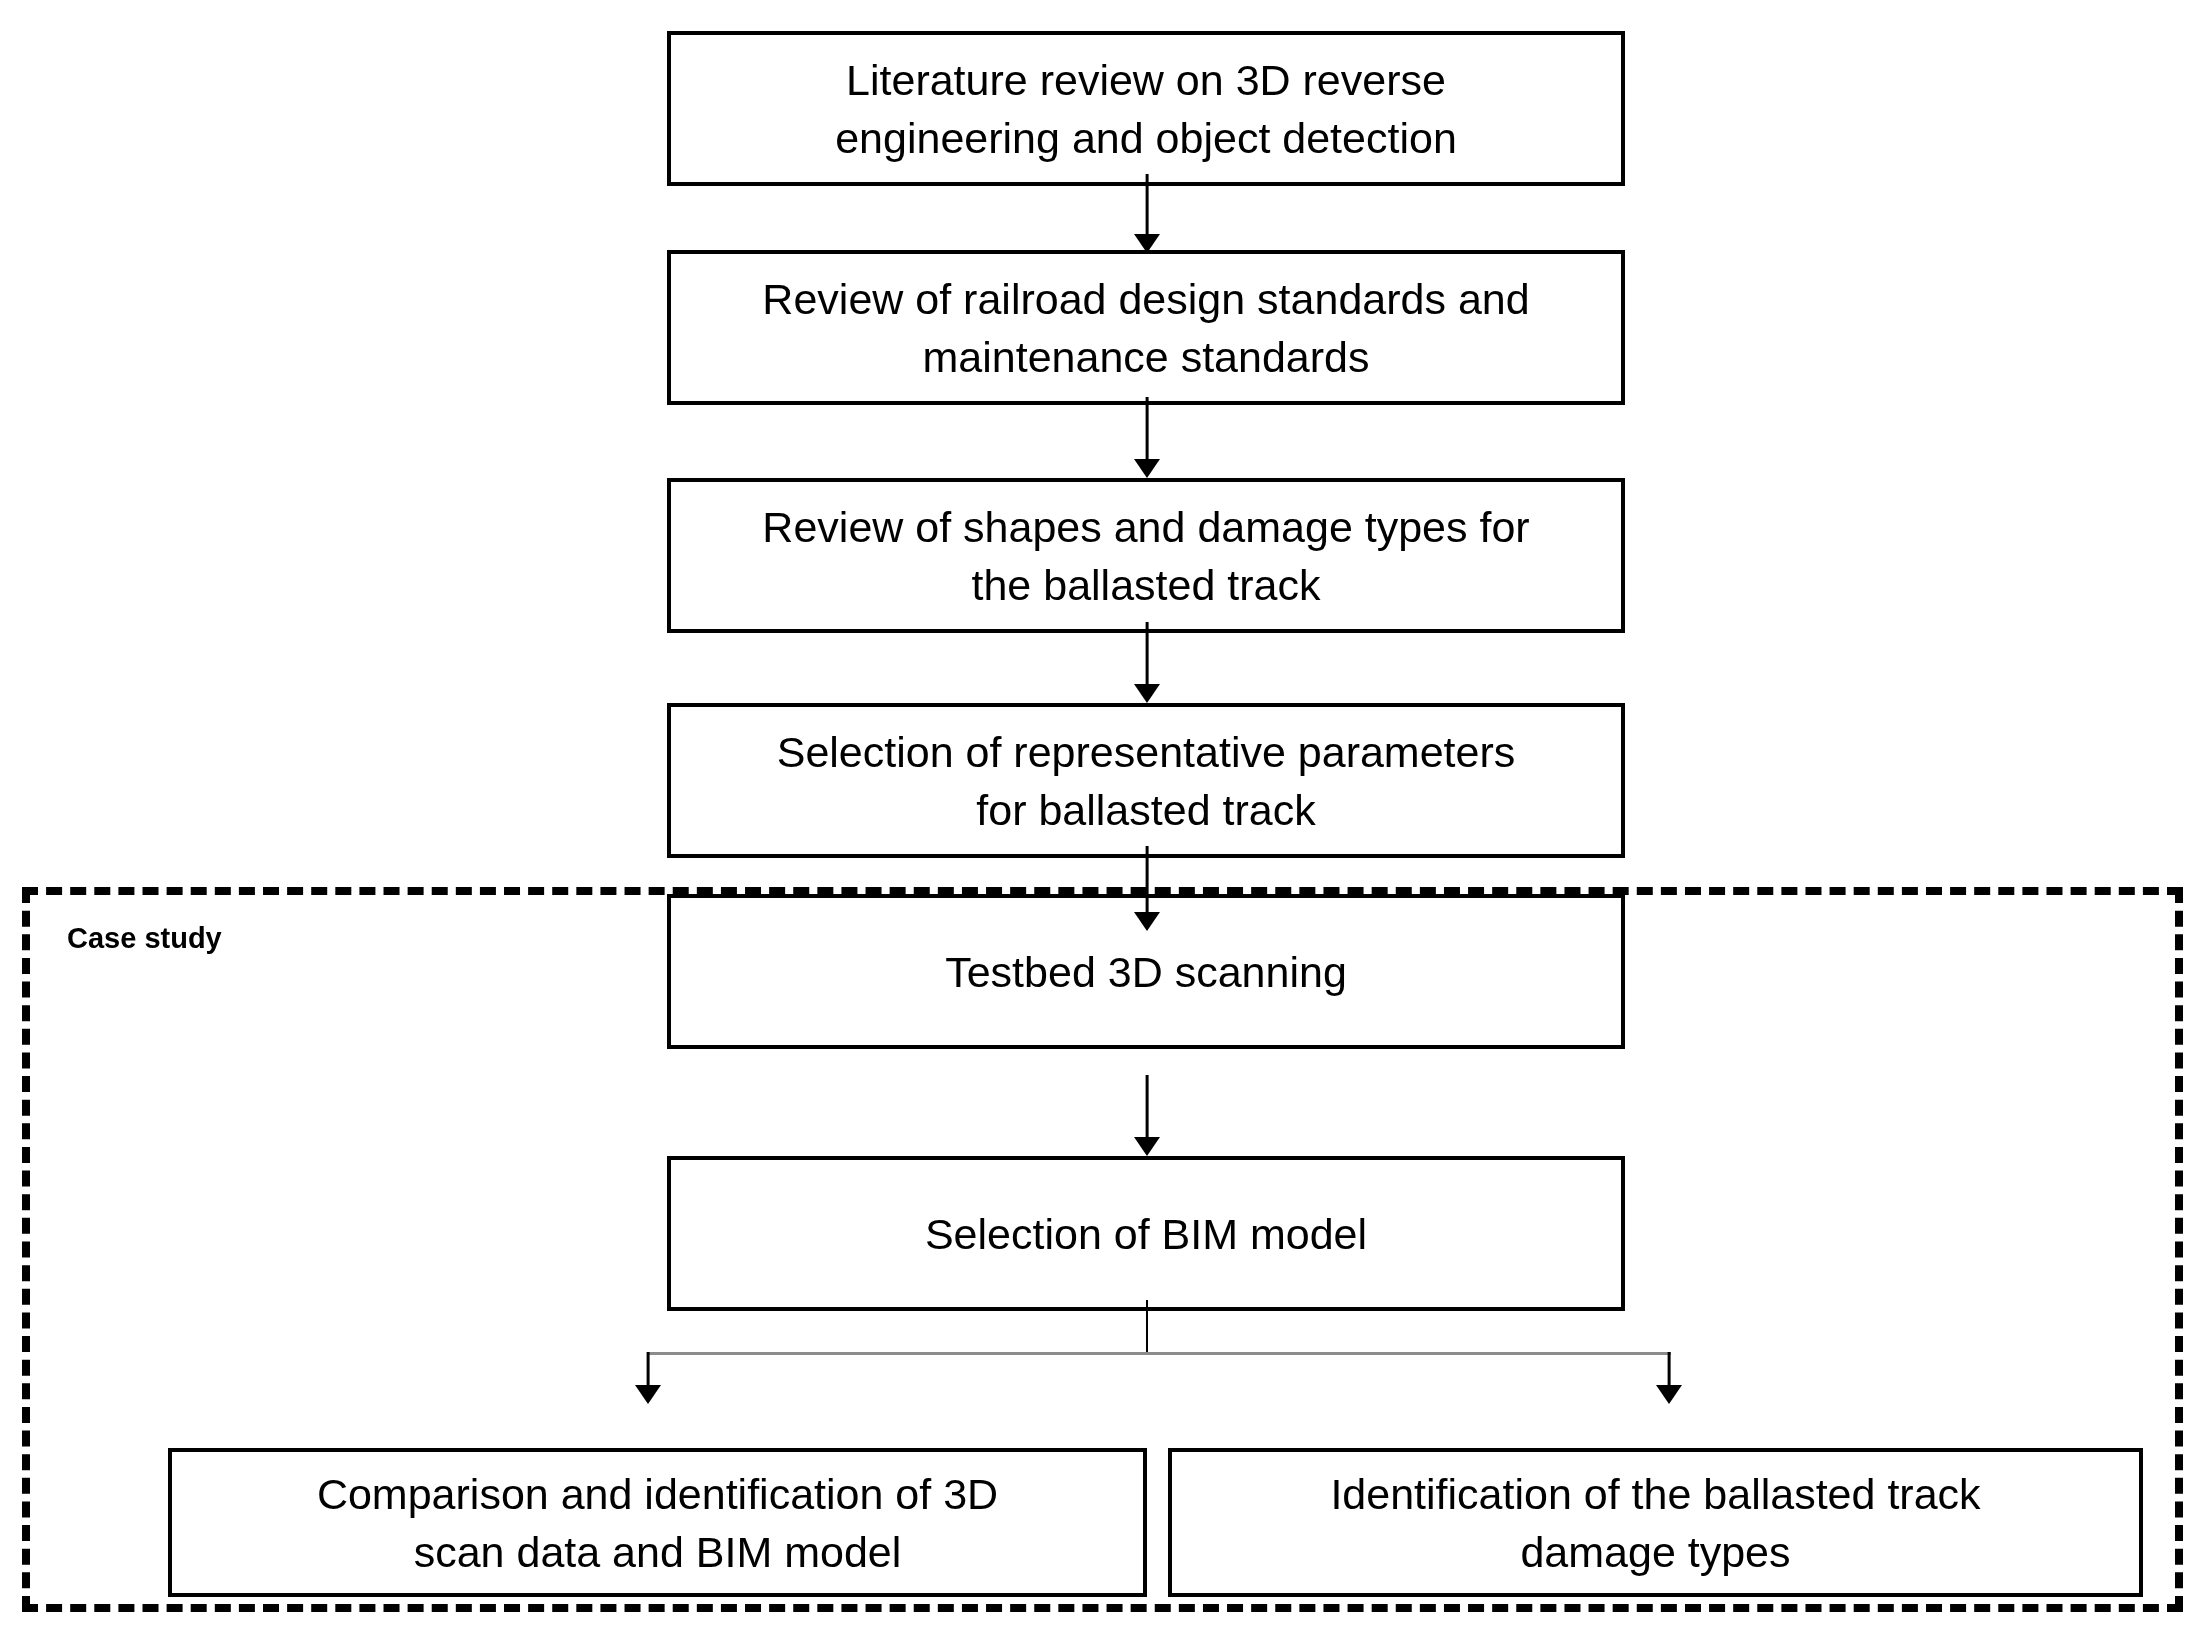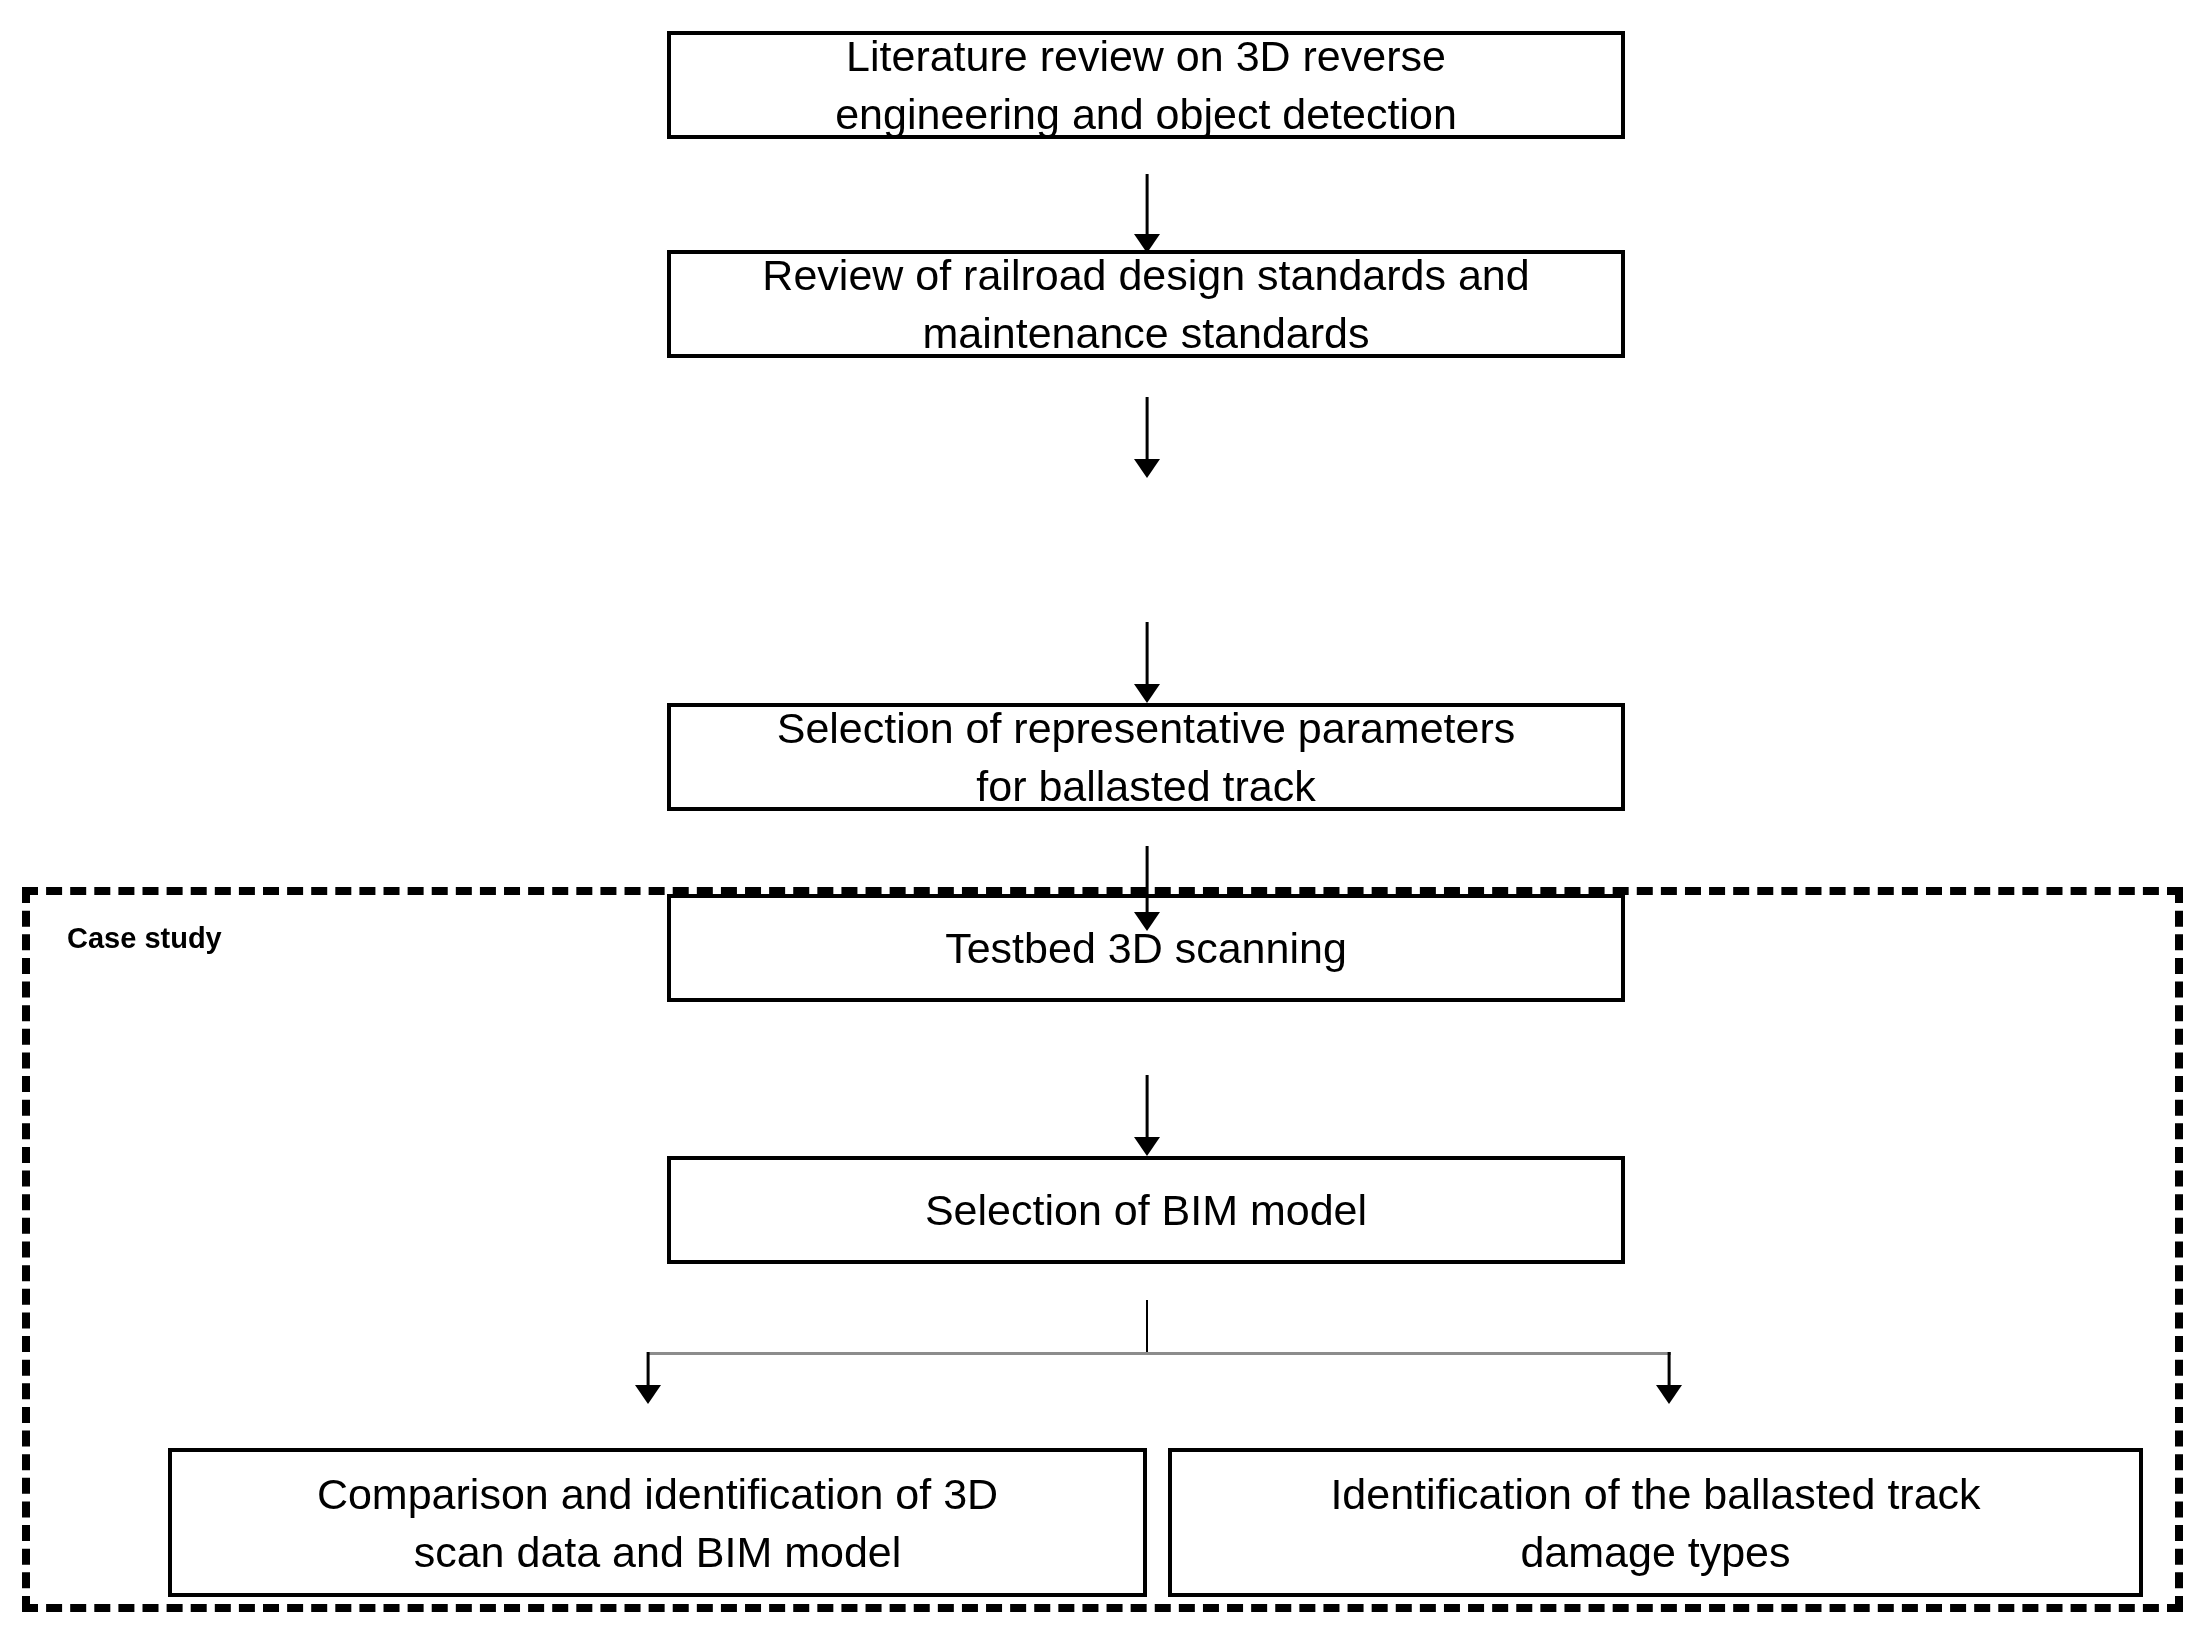--- a/index.html
+++ b/index.html
@@ -24,21 +24,21 @@
     background: #ffffff;
     display: flex;
     align-items: center;
     justify-content: center;
     text-align: center;
     font-size: 43px;
     line-height: 58px;
     white-space: pre-line;
     letter-spacing: 0px;
   }
-  .main-col { left: 667px; width: 958px; height: 108px; }
+  .main-col { left: 667px; width: 958px; height: 155px; }
   .bottom-box { height: 149px; top: 1448px; }
 
   
   .arrow-down { position: absolute; width: 26px; }
   .arrow-down .shaft {
     position: absolute;
     left: 50%;
     transform: translateX(-50%);
     top: 0;
     bottom: 16px;
@@ -88,20 +88,22 @@
 
   <div id="case-study-region"></div>
   <div id="case-study-label">Case study</div>
 
   <div class="node main-col" style="top:31px;">Literature review on 3D reverse
 engineering and object detection</div>
 
   <div class="node main-col" style="top:250px;">Review of railroad design standards and
 maintenance standards</div>
 
+  <div class="node main-col" style="top:478px;">Review of shapes and damage types for
+the ballasted track</div>
 
   <div class="node main-col" style="top:703px;">Selection of representative parameters
 for ballasted track</div>
 
   <div class="node main-col" style="top:894px;">Testbed 3D scanning</div>
 
   <div class="node main-col" style="top:1156px;">Selection of BIM model</div>
 
   <div class="node bottom-box" style="left:168px; width:979px;">Comparison and identification of 3D
 scan data and BIM model</div>

